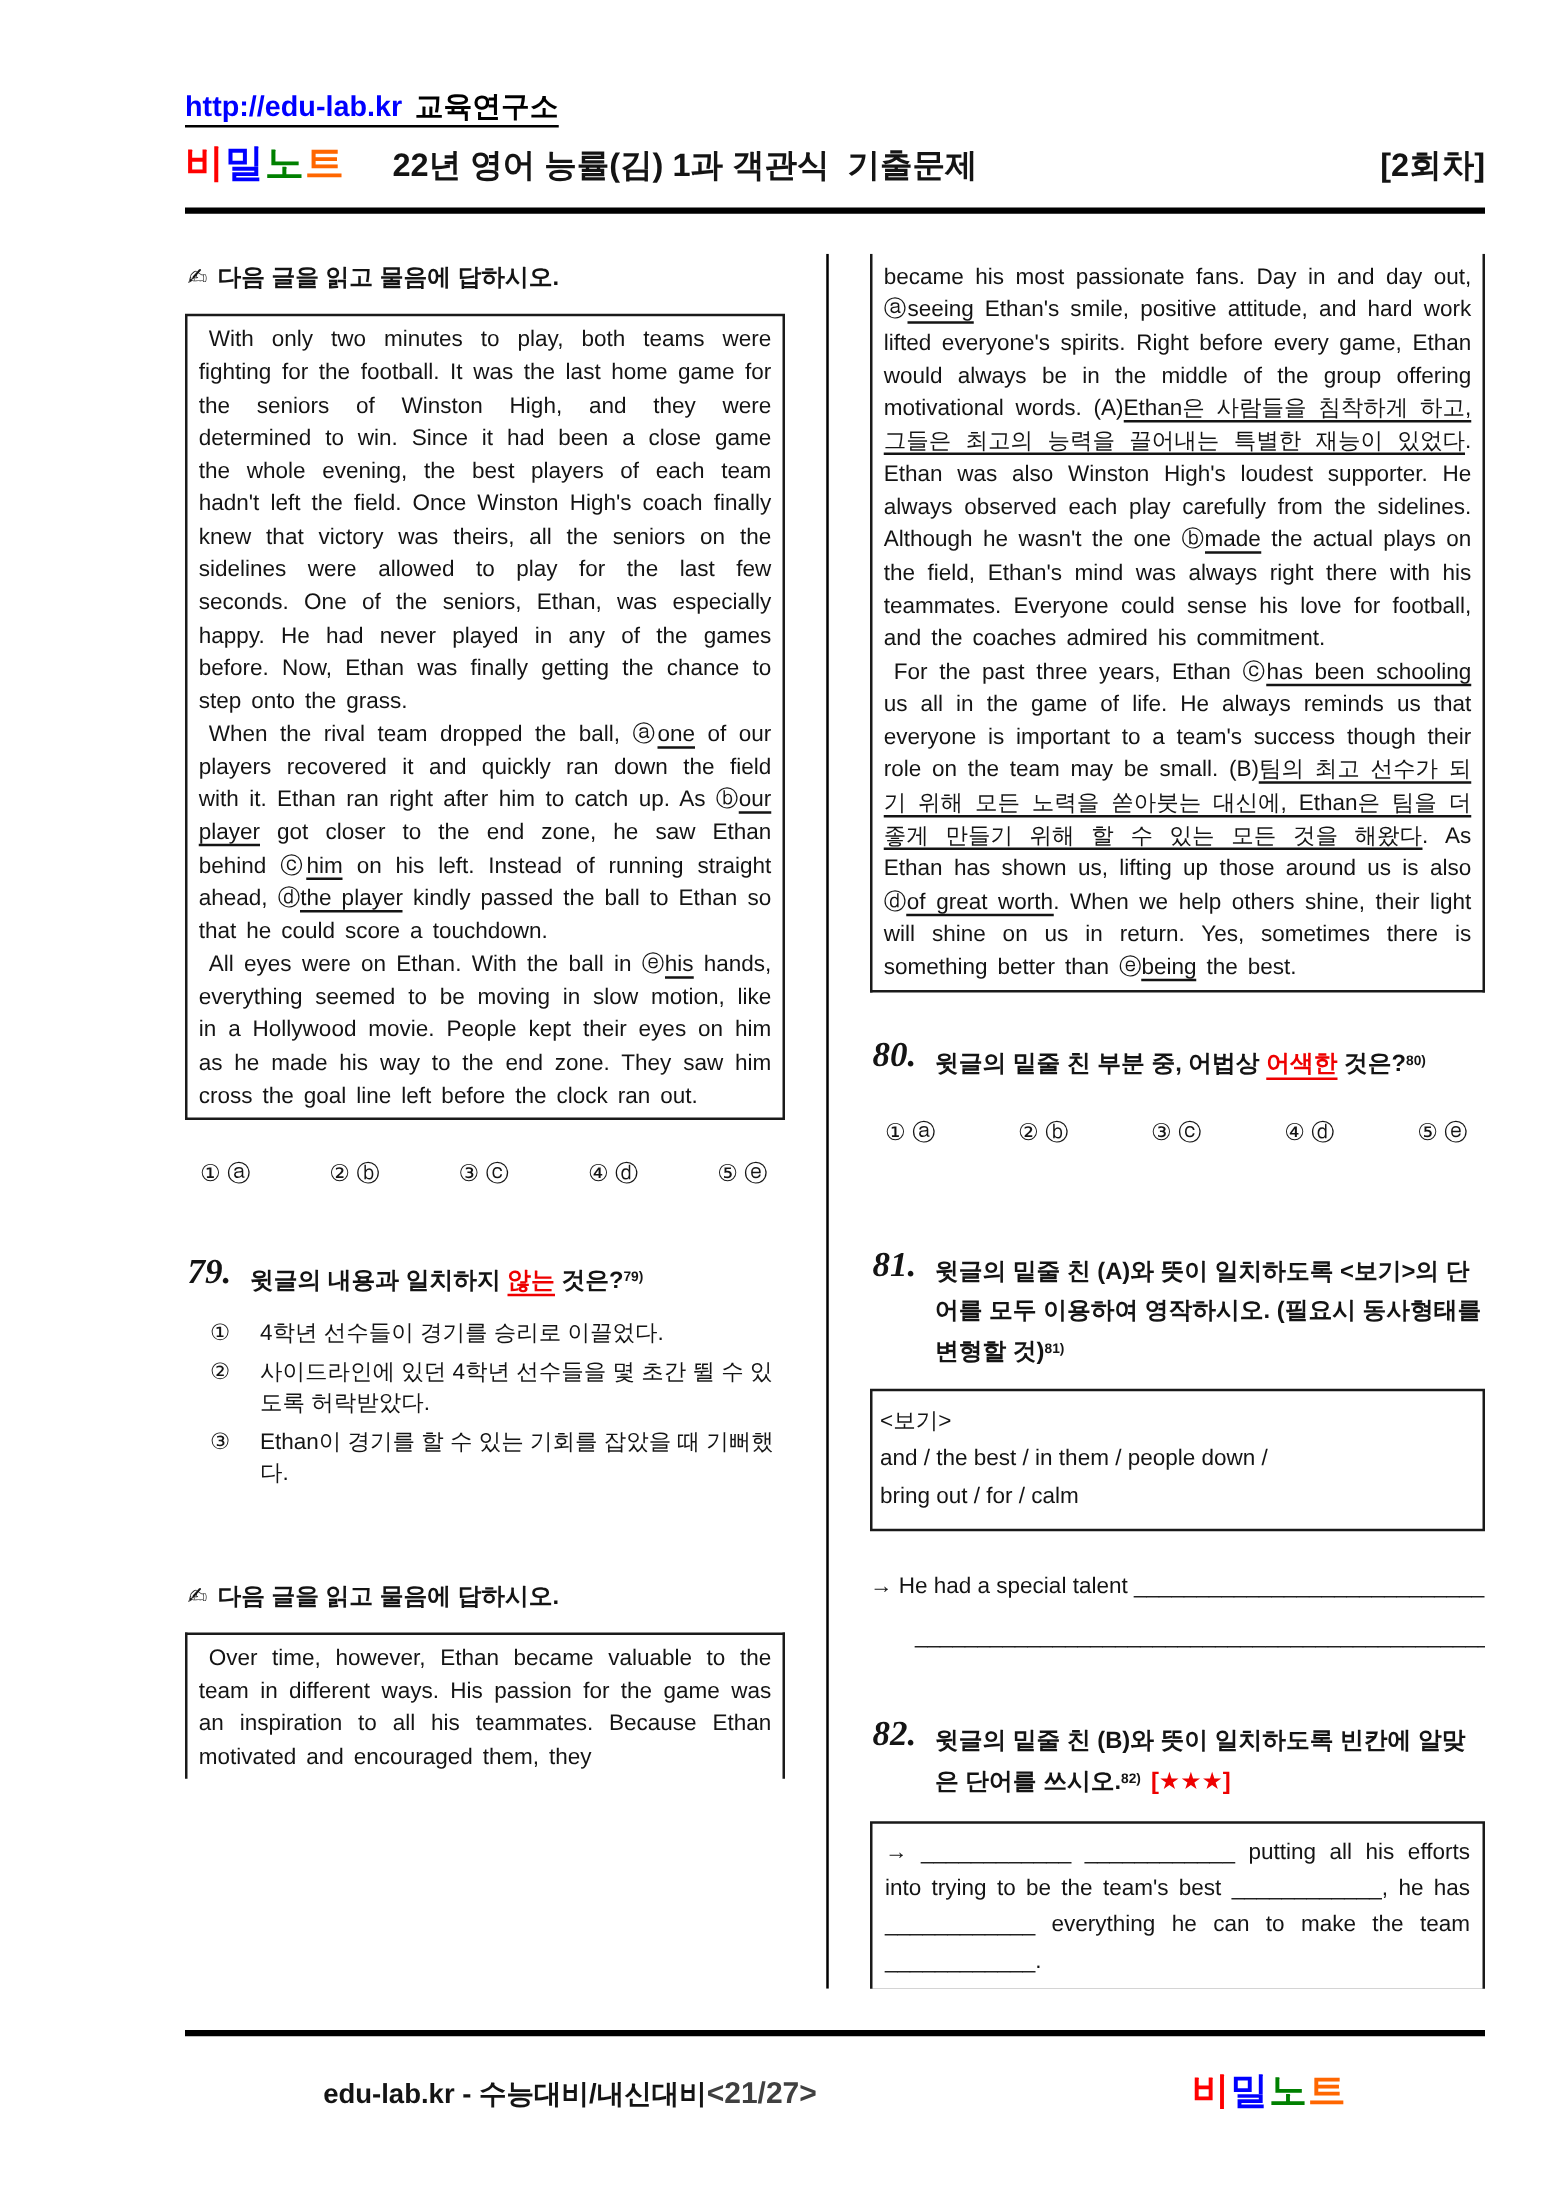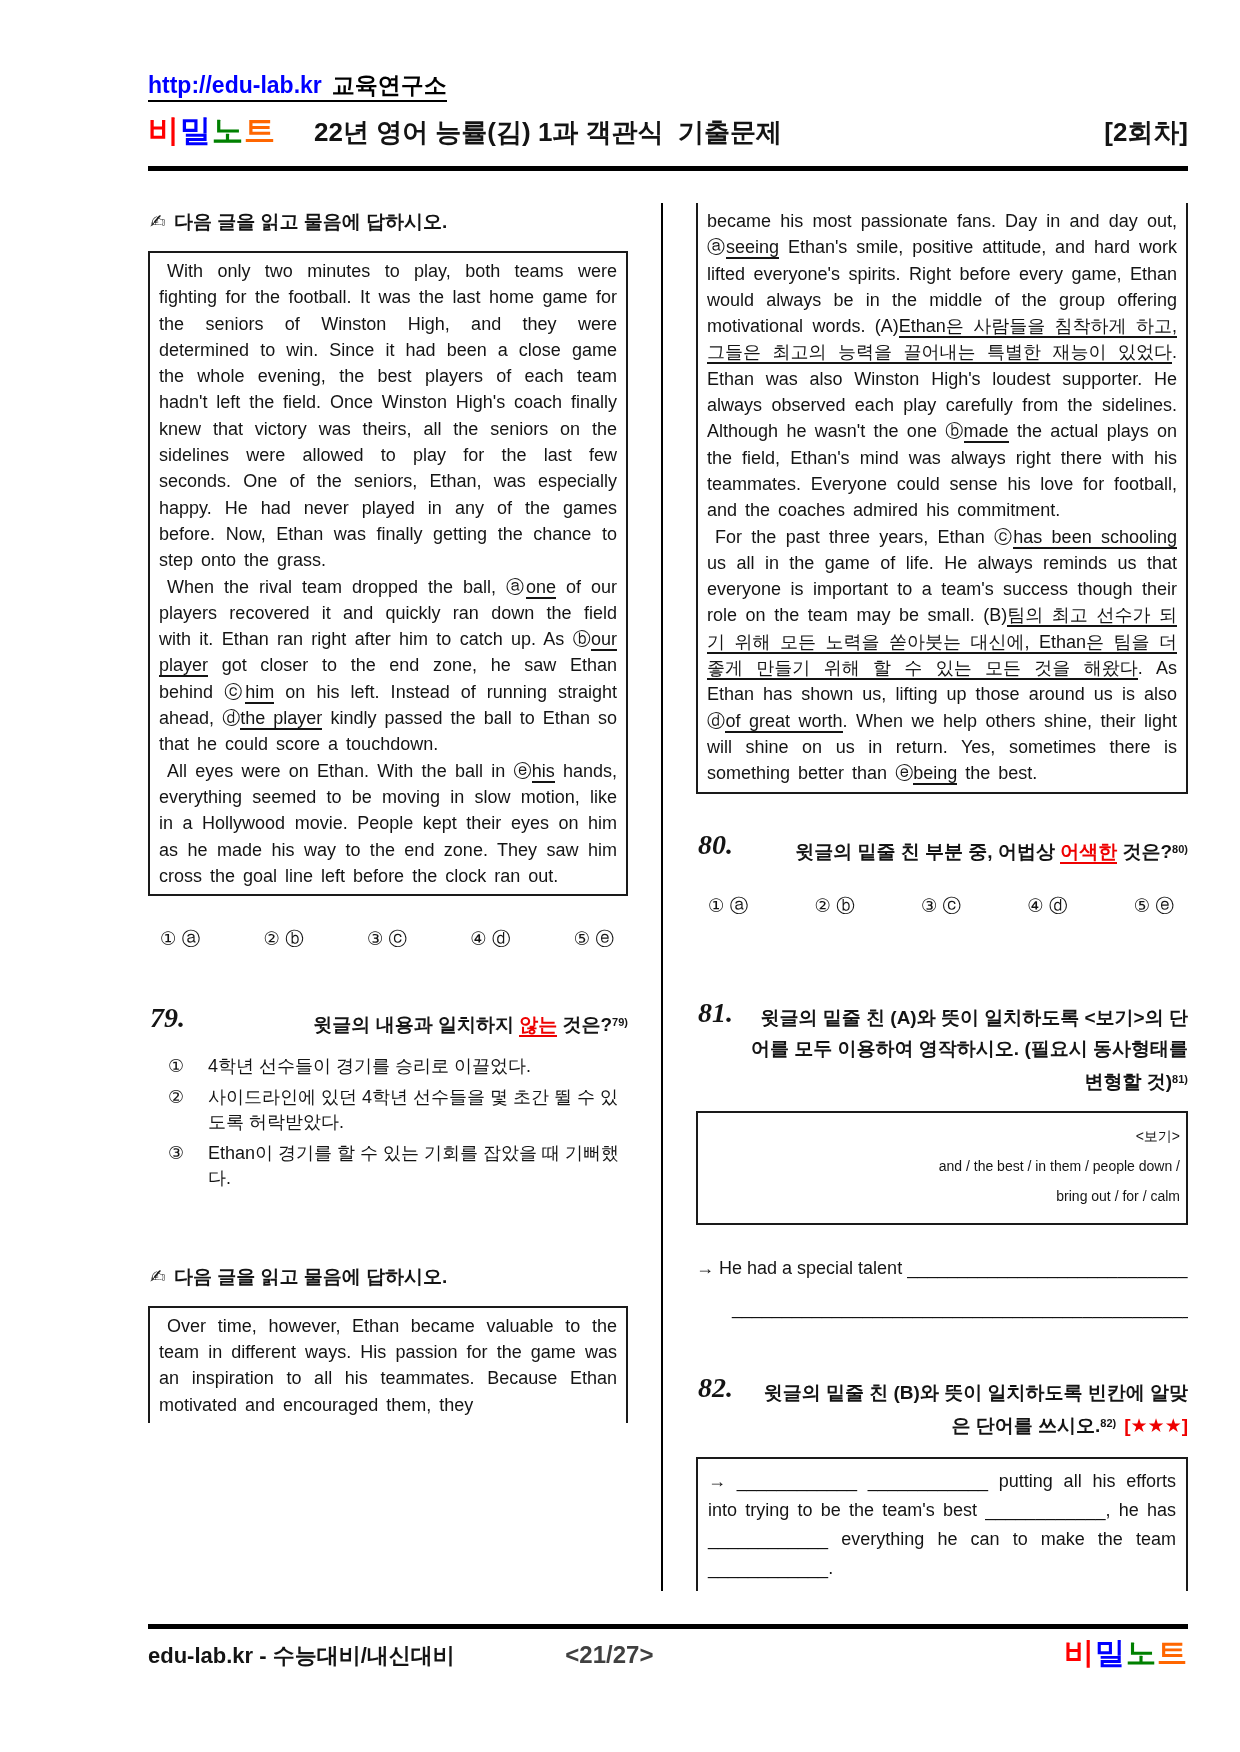--- a/index.html
+++ b/index.html
@@ -37,50 +37,50 @@
   .prompt .pencil{font-weight:normal;margin-right:8px;}
   .pbox{border:2px solid #1a1a1a;padding:5px 9px;font-size:18px;line-height:26.3px;
         text-align:justify;word-spacing:3px;}
   .pbox p{margin:0;text-indent:8px;}
   .pbox.open-top{border-top:none;}
   .pbox.open-top p:first-child{text-indent:0;}
   .pbox.open-bottom{border-bottom:none;}
   .u{border-bottom:2px solid #141414;padding-bottom:0px;}
   
   .q{position:relative;}
-  .qtitle{position:relative;font-size:19px;font-weight:bold;line-height:31px;padding-left:52px;text-align:right;}
+  .qtitle{position:relative;font-size:19px;font-weight:bold;line-height:31px;padding-left:52px;}
   .qnum{position:absolute;left:2px;top:-5px;
         font-family:"Liberation Serif","DejaVu Serif",serif;
         font-style:italic;font-weight:bold;font-size:28px;}
   .key{color:#ee0000;border-bottom:2px solid #ee0000;}
   .ref{font-size:11px;vertical-align:5px;}
   .stars{color:#ee0000;margin-left:8px;}
   .opt-row{display:flex;justify-content:space-between;padding:0 14px 0 12px;margin-top:26px;
            font-size:18.5px;}
   .choices{margin-top:14px;font-size:18px;line-height:25.5px;}
   .choice{margin-left:20px;padding-left:40px;text-indent:-40px;margin-bottom:5px;}
   .cn{display:inline-block;width:40px;text-indent:0;}
   
   .bogi{border:2px solid #1a1a1a;margin-top:14px;padding:8px 6px 12px;
-        text-align:right;font-size:14px;line-height:30px;}
+        text-align:left;font-size:18px;line-height:30px;}
   .ansline{font-size:18px;line-height:30px;margin-top:28px;white-space:nowrap;}
   .ansline2{font-size:18px;line-height:30px;margin-top:10px;margin-left:36px;white-space:nowrap;}
   .ansbox{border:2px solid #1a1a1a;margin-top:16px;padding:8px 10px;
           font-size:18px;line-height:29px;text-align:justify;word-spacing:3px;}
   
   .q78{margin-top:30px;}
   .q79{margin-top:56px;}
   .prompt2{margin-top:72px;}
   .q80{margin-top:40px;}
   .q81{margin-top:84px;}
   .q82{margin-top:54px;}
   
   .footer{position:absolute;left:100px;right:100px;top:1624px;
-          border-top:5px solid #000;padding-top:4px;
-          display:flex;align-items:baseline;justify-content:space-between;}
+          border-top:5px solid #000;padding-top:23px;
+          display:flex;align-items:baseline;justify-content:center;}
   .f-left{font-size:22px;font-weight:bold;}
   .f-page{font-size:24px;font-weight:bold;color:#404040;margin-right:300px;}
   .f-logo{font-size:30px;font-weight:bold;letter-spacing:1px;}
 </style>
 </head>
 <body>
 
 <div class="page">
 
   <div class="header">

